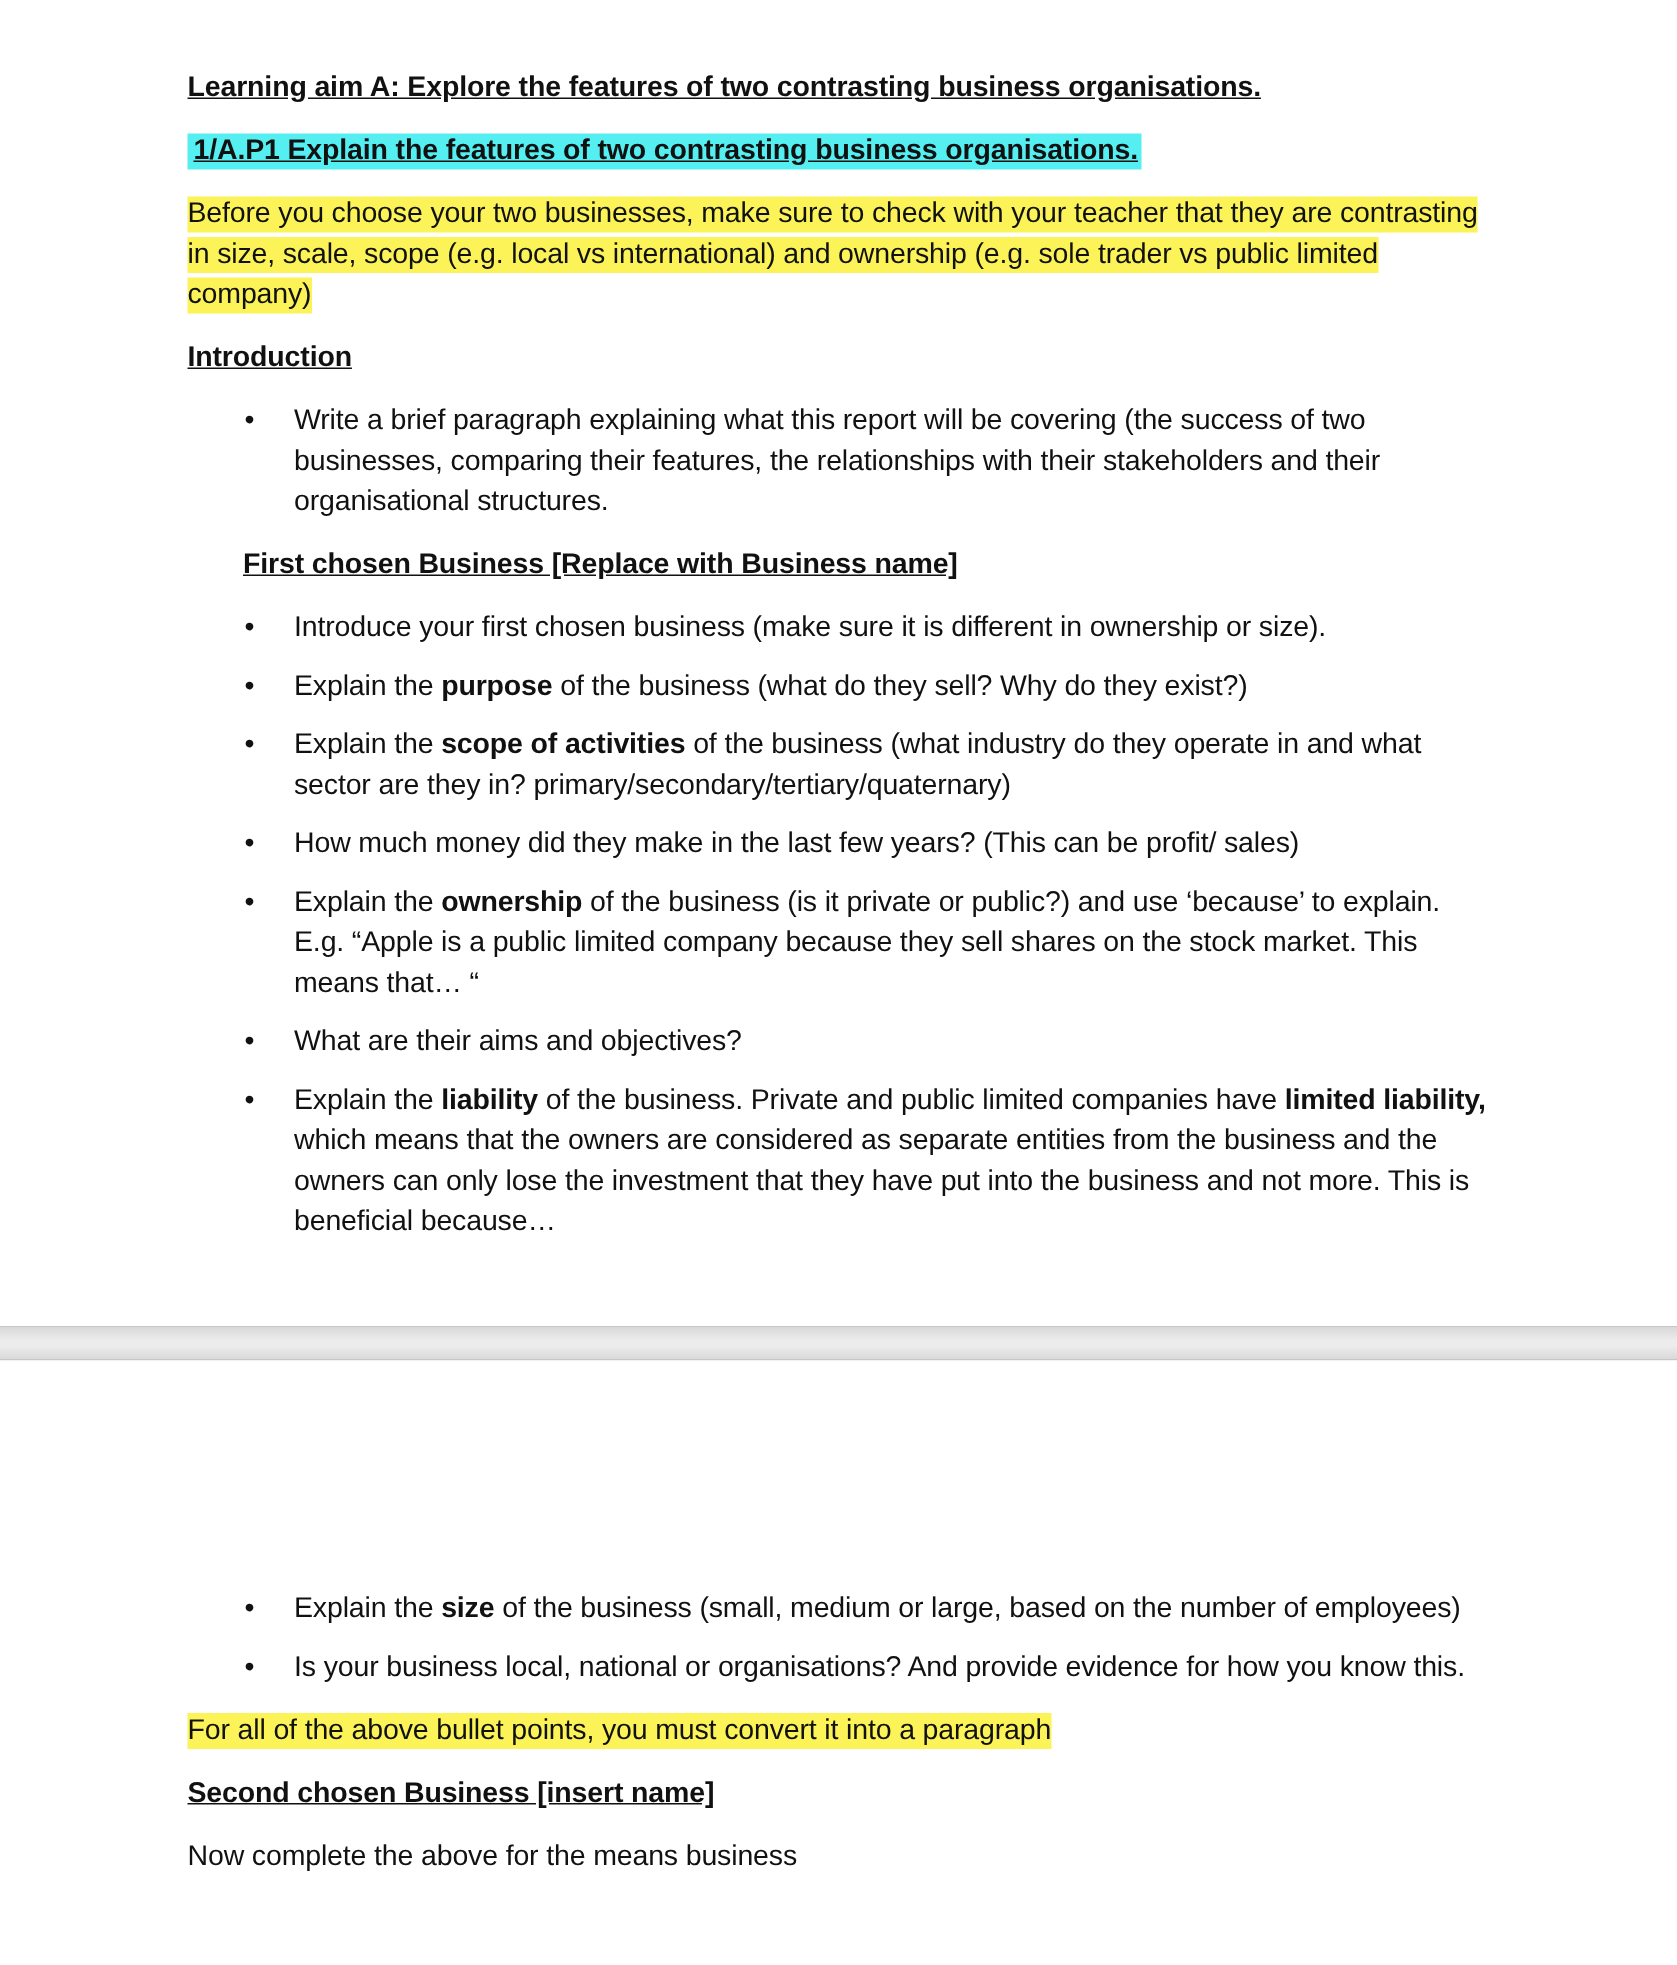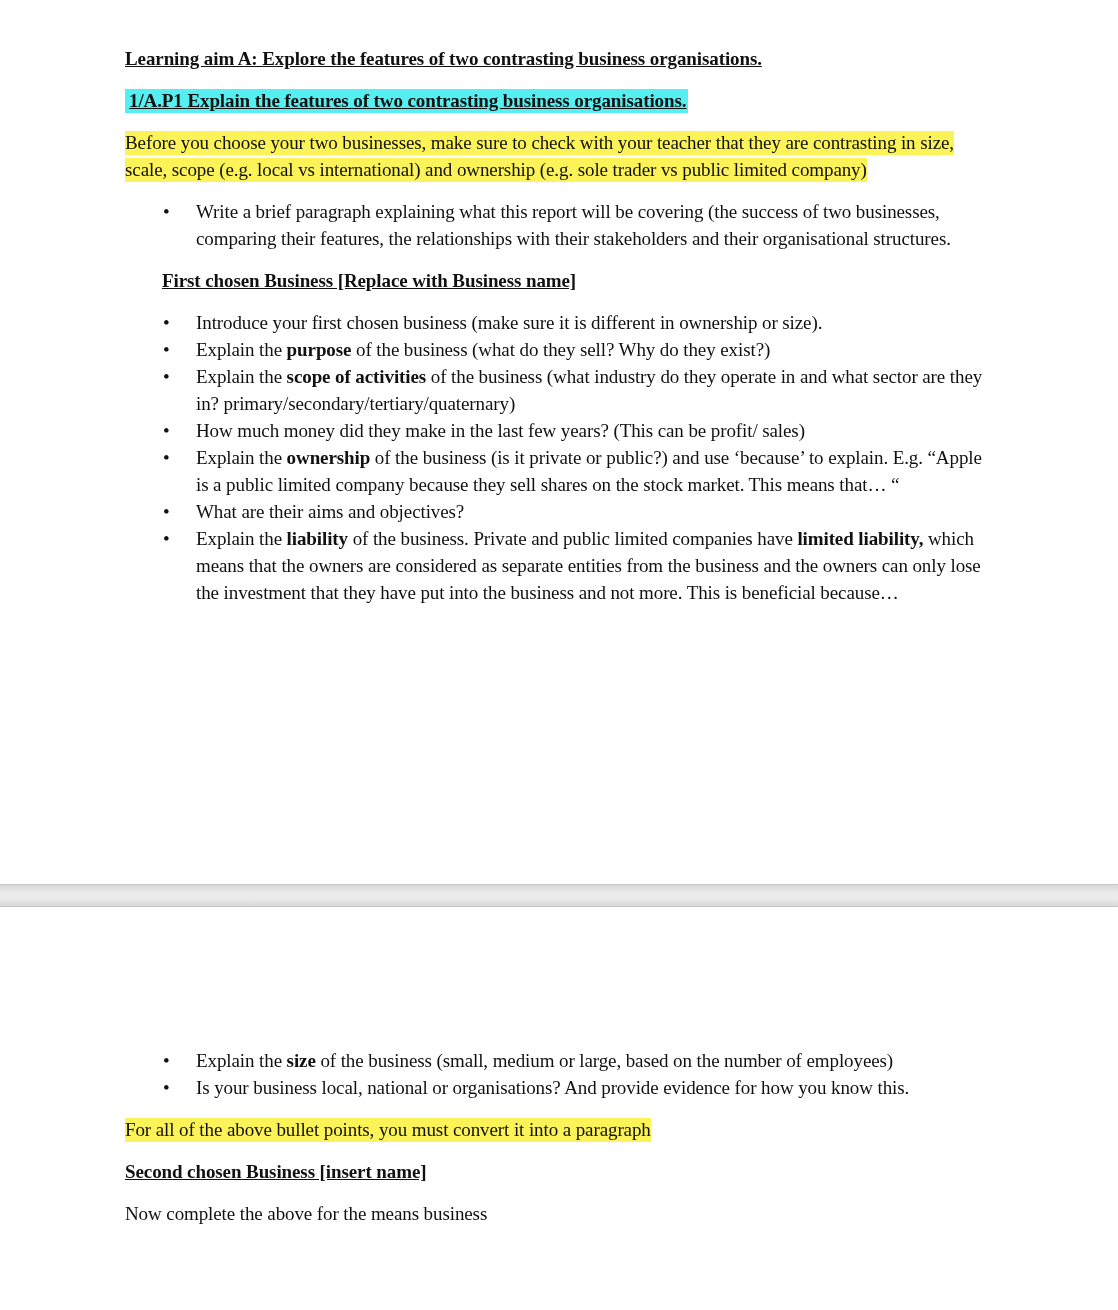--- a/index.html
+++ b/index.html
@@ -26,21 +26,20 @@
   }
   .page {
     background: #ffffff;
     width: 1118px;
   }
   .page-1 { height: 884px; padding: 45px 0 0 0; }
   .page-2 { height: 518px; padding: 140px 0 0 0; }
   .content {
     margin-left: 125px;
     width: 868px;
-    font-family: Liberation Serif, serif;
   }
   .block { margin: 0 0 15px 0; }
   h1, h2, h3 {
     font-size: 19px;
     line-height: 27px;
     font-weight: bold;
     text-decoration: underline;
     margin: 0 0 15px 0;
   }
   .indent1 { margin-left: 37px; }
@@ -49,20 +48,21 @@
     padding: 1px 0 2px 0;
   }
   .mark-cyan {
     background: var(--highlight-cyan);
     padding: 1px 2px 2px 4px;
   }
   .bullets { margin: 0 0 15px 0; }
   .bullet {
     position: relative;
     padding-left: 71px;
+    margin-top: 12px;
   }
   .bullet::before {
     content: "\2022";
     position: absolute;
     left: 38px;
     top: 0;
   }
   .b { font-weight: bold; text-align: center; }
   p { margin: 0 0 15px 0; }
   .page-break {
@@ -78,20 +78,21 @@
 
 <div class="page page-1">
   <div class="content">
 
     <h1>Learning aim A: Explore the features of two contrasting business organisations.</h1>
 
     <h2><span class="mark-cyan">1/A.P1 Explain the features of two contrasting business organisations.</span></h2>
 
     <p class="block"><span class="mark-yellow">Before you choose your two businesses, make sure to check with your teacher that they are contrasting in size, scale, scope (e.g. local vs international) and ownership (e.g. sole trader vs public limited company)</span></p>
 
+    <h3>Introduction</h3>
 
     <div class="bullets">
       <div class="bullet"><span>Write a brief paragraph explaining what this report will be covering (the success of two businesses, comparing their features, the relationships with their stakeholders and their organisational structures.</span></div>
     </div>
 
     <h3 class="indent1">First chosen Business [Replace with Business name]</h3>
 
     <div class="bullets">
       <div class="bullet"><span>Introduce your first chosen business (make sure it is different in ownership or size).</span></div>
       <div class="bullet"><span>Explain the </span><span class="b">purpose</span><span> of the business (what do they sell? Why do they exist?)</span></div>

